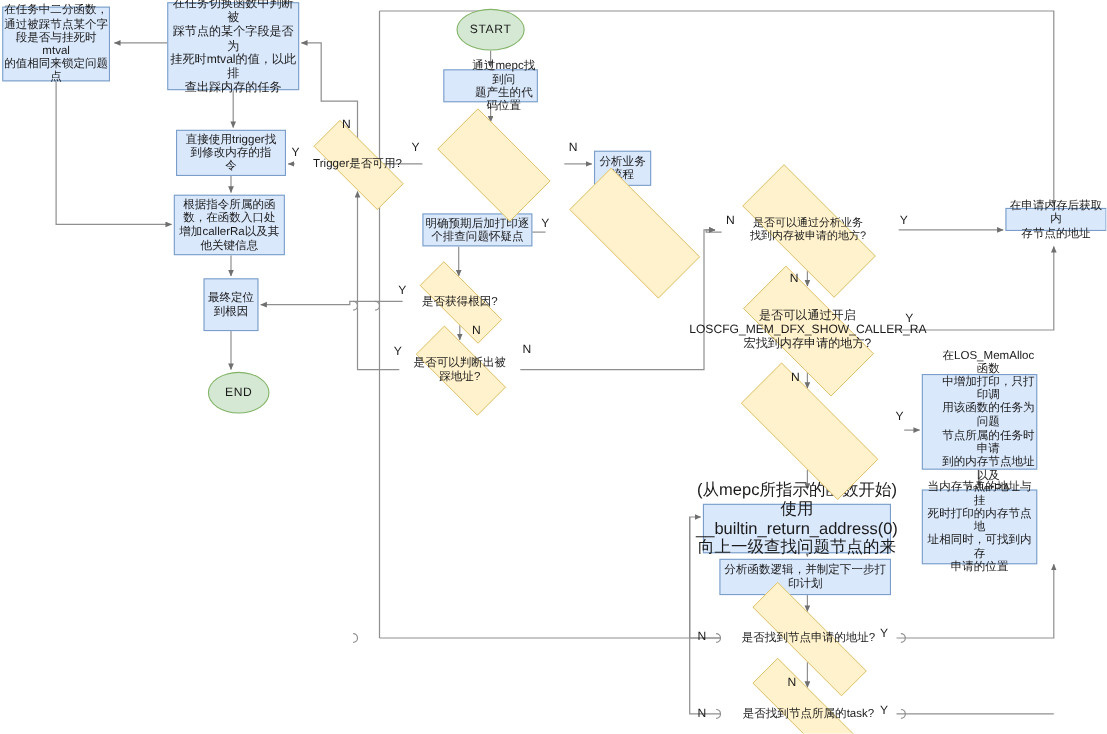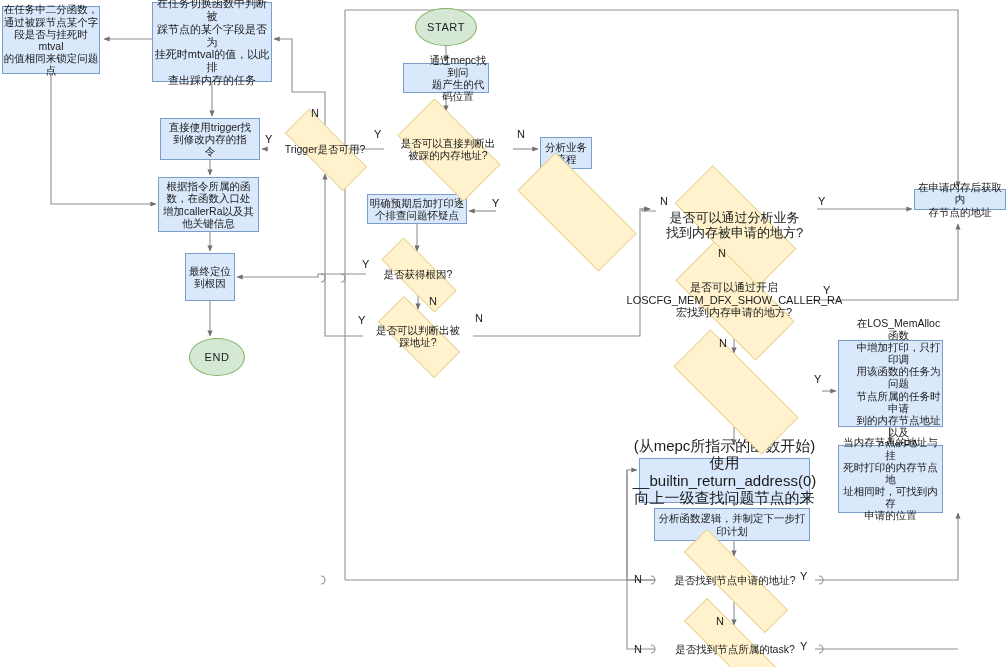--- a/index.html
+++ b/index.html
@@ -189,47 +189,46 @@
 增加callerRa以及其
 他关键信息</span></div>
       <div class="node process" style="left: 185px; top: 253px; width: 50px; height: 48px; font-size: 10.5px;"><span>最终定位
 到根因</span></div>
       <div class="node terminator" style="left: 415px; top: 8px; width: 62px; height: 38px; font-size: 11px;"><span>START</span></div>
       <div class="node terminator" style="left: 189px; top: 338px; width: 56px; height: 38px; font-size: 11px;"><span>END</span></div>
       <div class="node process" style="left: 403px; top: 63px; width: 86px; height: 30px; font-size: 10.5px; padding-left: 24px;"><span>通过mepc找到问
 题产生的代码位置</span></div>
       <div class="node process" style="left: 540px; top: 137px; width: 52px; height: 32px; font-size: 10.5px; align-items: center;"><span>分析业务
 流程</span></div>
-      <div class="node process" style="left: 367px; top: 194px; width: 100px; height: 30px; font-size: 10.5px;"><span>明确预期后加打印逐
+      <div class="node process" style="left: 384px; top: 194px; width: 100px; height: 30px; font-size: 10.5px;"><span>明确预期后加打印逐
 个排查问题怀疑点</span></div>
       <div class="node process" style="left: 914px; top: 189px; width: 92px; height: 21px; font-size: 10.5px;"><span>在申请内存后获取内
 存节点的地址</span></div>
       <div class="node process" style="left: 838px; top: 340px; width: 105px; height: 87px; font-size: 10.5px; padding-left: 16px;"><span>在LOS_MemAlloc函数
 中增加打印，只打印调
 用该函数的任务为问题
 节点所属的任务时申请
 到的内存节点地址以及
 callerRA</span></div>
       <div class="node process" style="left: 838px; top: 445px; width: 105px; height: 68px; font-size: 10.5px;"><span>当内存节点的地址与挂
 死时打印的内存节点地
 址相同时，可找到内存
 申请的位置</span></div>
       <div class="node process" style="left: 639px; top: 458px; width: 171px; height: 45px; font-size: 15px;"><span>(从mepc所指示的函数开始)使用
 __builtin_return_address(0)
 向上一级查找问题节点的来源</span></div>
       <div class="node process" style="left: 654px; top: 508px; width: 156px; height: 33px; font-size: 10.5px;"><span>分析函数逻辑，并制定下一步打
 印计划</span></div>
       <div class="node decision" style="left: 268px; top: 126px; width: 114px; height: 46px; font-size: 10.5px;"><div class="dia-shape"></div><span class="dia-text">Trigger是否可用?</span></div>
-      <div class="node decision" style="left: 383px; top: 113px; width: 130px; height: 72px; font-size: 10.5px;"><div class="dia-shape"></div><span class="dia-text">是否可以直接判断出
-被踩的内存地址?</span></div>
+      <div class="node decision" style="left: 383px; top: 113px; width: 130px; height: 72px; font-size: 10.5px;"><div class="dia-shape"></div></div>
       <div class="node decision" style="left: 496px; top: 174px; width: 160px; height: 74px; font-size: 10.5px;"><div class="dia-shape"></div></div>
       <div class="node decision" style="left: 366px; top: 253px; width: 104px; height: 42px; font-size: 10.5px;"><div class="dia-shape"></div><span class="dia-text">是否获得根因?</span></div>
       <div class="node decision" style="left: 363px; top: 311px; width: 110px; height: 50px; font-size: 10.5px;"><div class="dia-shape"></div><span class="dia-text">是否可以判断出被
 踩地址?</span></div>
-      <div class="node decision" style="left: 652px; top: 188px; width: 165px; height: 74px; font-size: 13px; align-items: center;"><div class="dia-shape"></div><span class="dia-text">是否可以通过分析业务
+      <div class="node decision" style="left: 652px; top: 172px; width: 165px; height: 74px; font-size: 10px; align-items: center;"><div class="dia-shape"></div><span class="dia-text">是否可以通过分析业务
 找到内存被申请的地方?</span></div>
       <div class="node decision" style="left: 655px; top: 262px; width: 158px; height: 76px; font-size: 11px;"><div class="dia-shape"></div><span class="dia-text">是否可以通过开启
 LOSCFG_MEM_DFX_SHOW_CALLER_RA
 宏找到内存申请的地方?</span></div>
       <div class="node decision" style="left: 648px; top: 355px; width: 174px; height: 72px; font-size: 10.5px;"><div class="dia-shape"></div></div>
       <div class="node decision" style="left: 655px; top: 558px; width: 160px; height: 44px; font-size: 10.5px;"><div class="dia-shape"></div><span class="dia-text">是否找到节点申请的地址?</span></div>
       <div class="node decision" style="left: 655px; top: 627px; width: 160px; height: 44px; font-size: 10.5px;"><div class="dia-shape"></div><span class="dia-text">是否找到节点所属的task?</span></div>
     </div>
   <div id="label-host">
       <span class="edge-label" style="left: 311px; top: 108px;">N</span>

